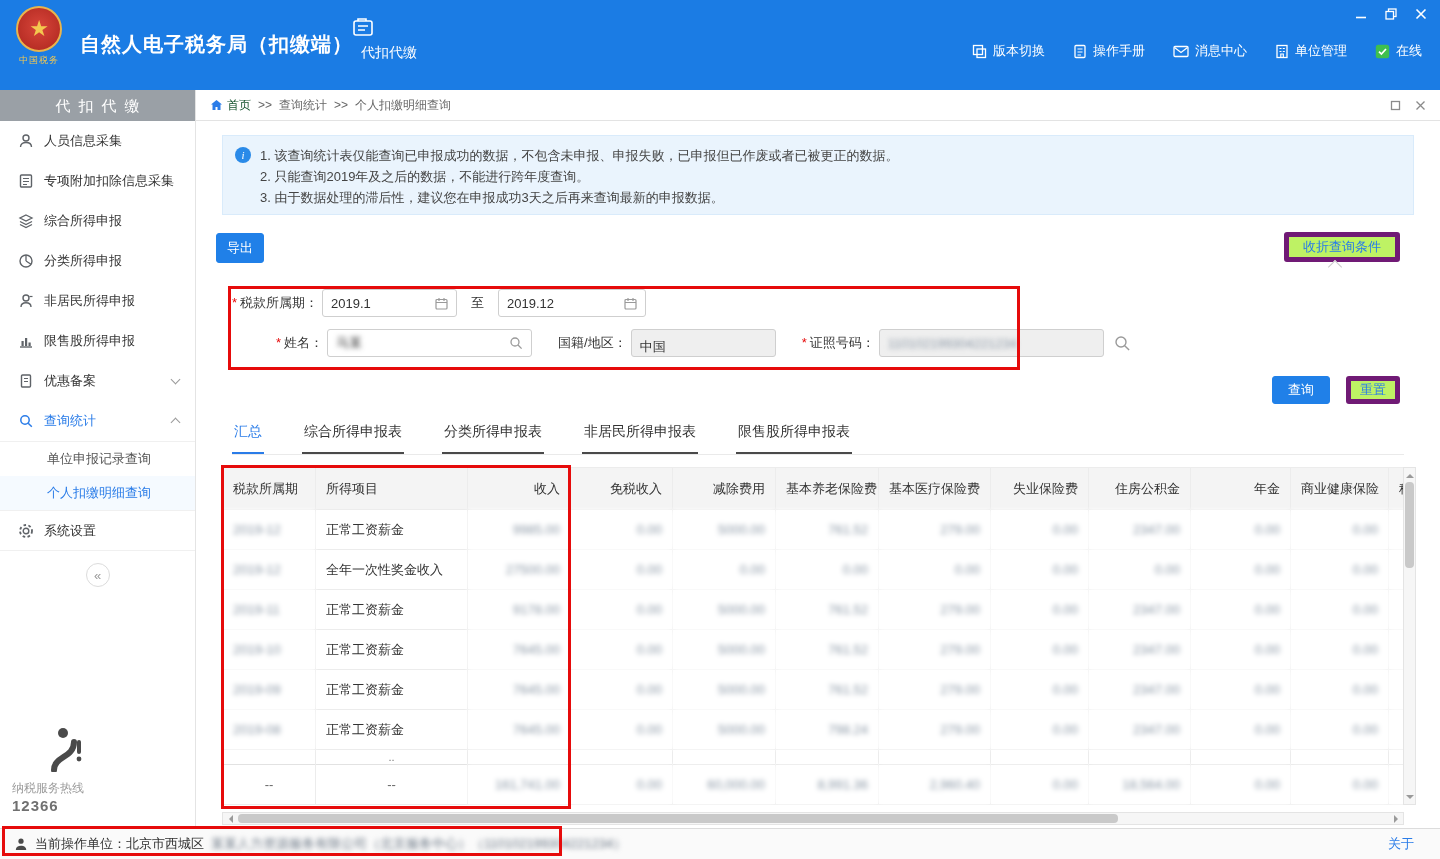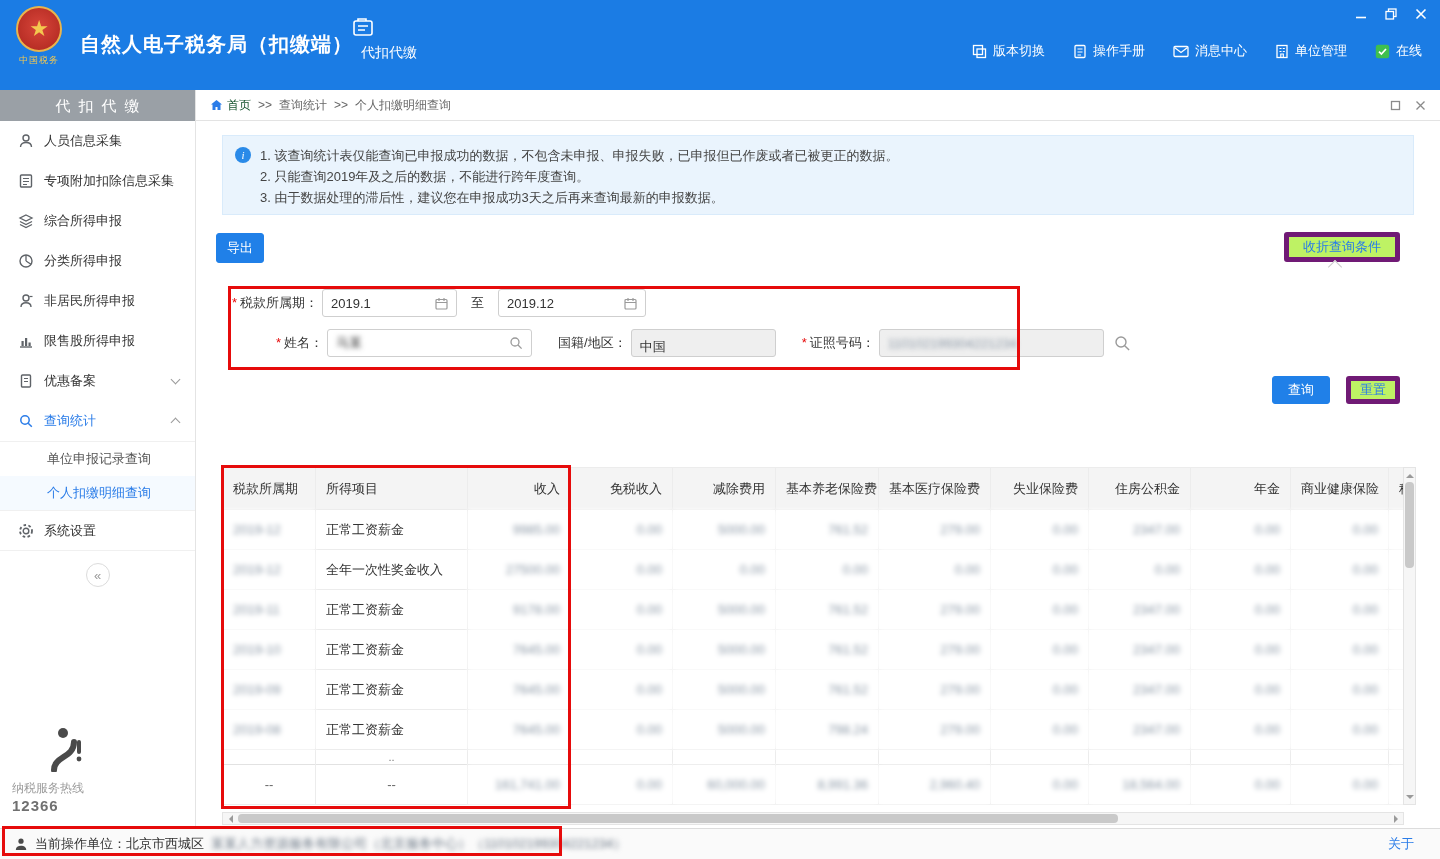--- a/index.html
+++ b/index.html
@@ -418,20 +418,27 @@
               <path d="M10.7 10.7l4.4 4.4" stroke="#9a9a9a" stroke-width="1.4"></path>
             </svg>
         </span>
       </div>
 
       <div class="actions">
         <button class="btn btn-primary q-btn">查询</button>
         <button class="btn btn-outline r-btn">重置</button>
       </div>
 
+      <div class="tabs">
+        <span class="tab active">汇总</span>
+        <span class="tab">综合所得申报表</span>
+        <span class="tab">分类所得申报表</span>
+        <span class="tab">非居民所得申报表</span>
+        <span class="tab">限售股所得申报表</span>
+      </div>
 
       <div class="table-wrap">
         <table class="grid" id="grid">
             <colgroup>
               <col style="width: 93px;">
               <col style="width: 152px;">
               <col style="width: 103px;">
               <col style="width: 102px;">
               <col style="width: 103px;">
               <col style="width: 103px;">

